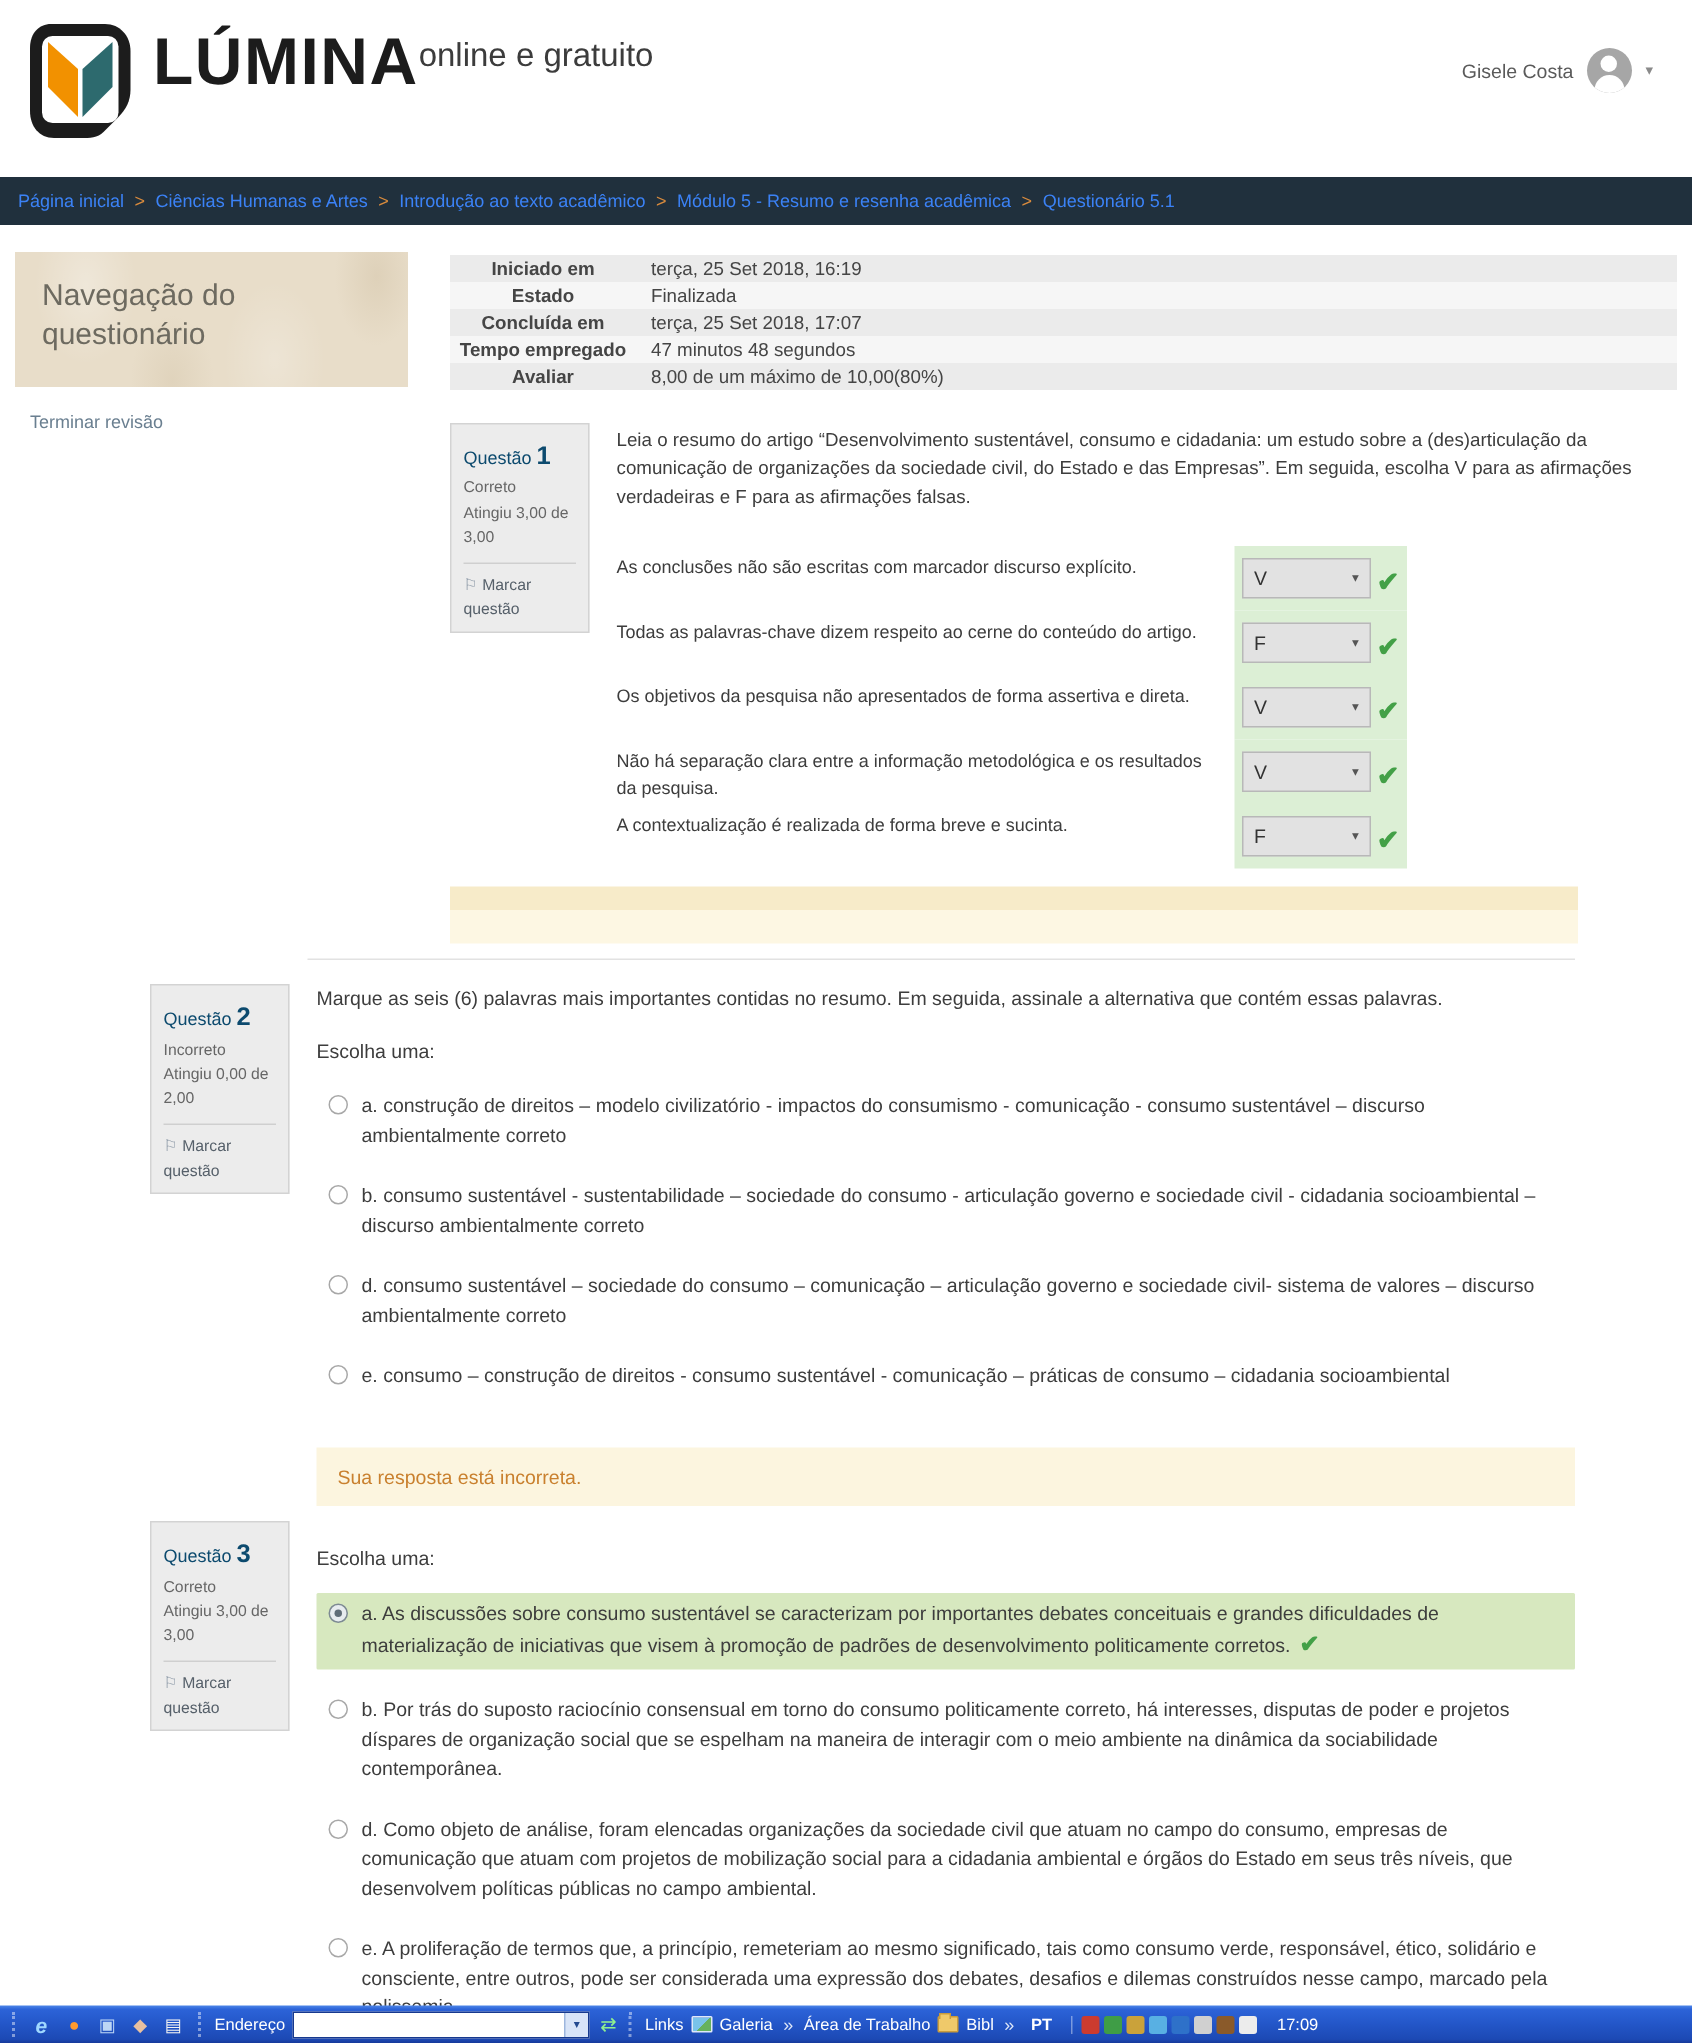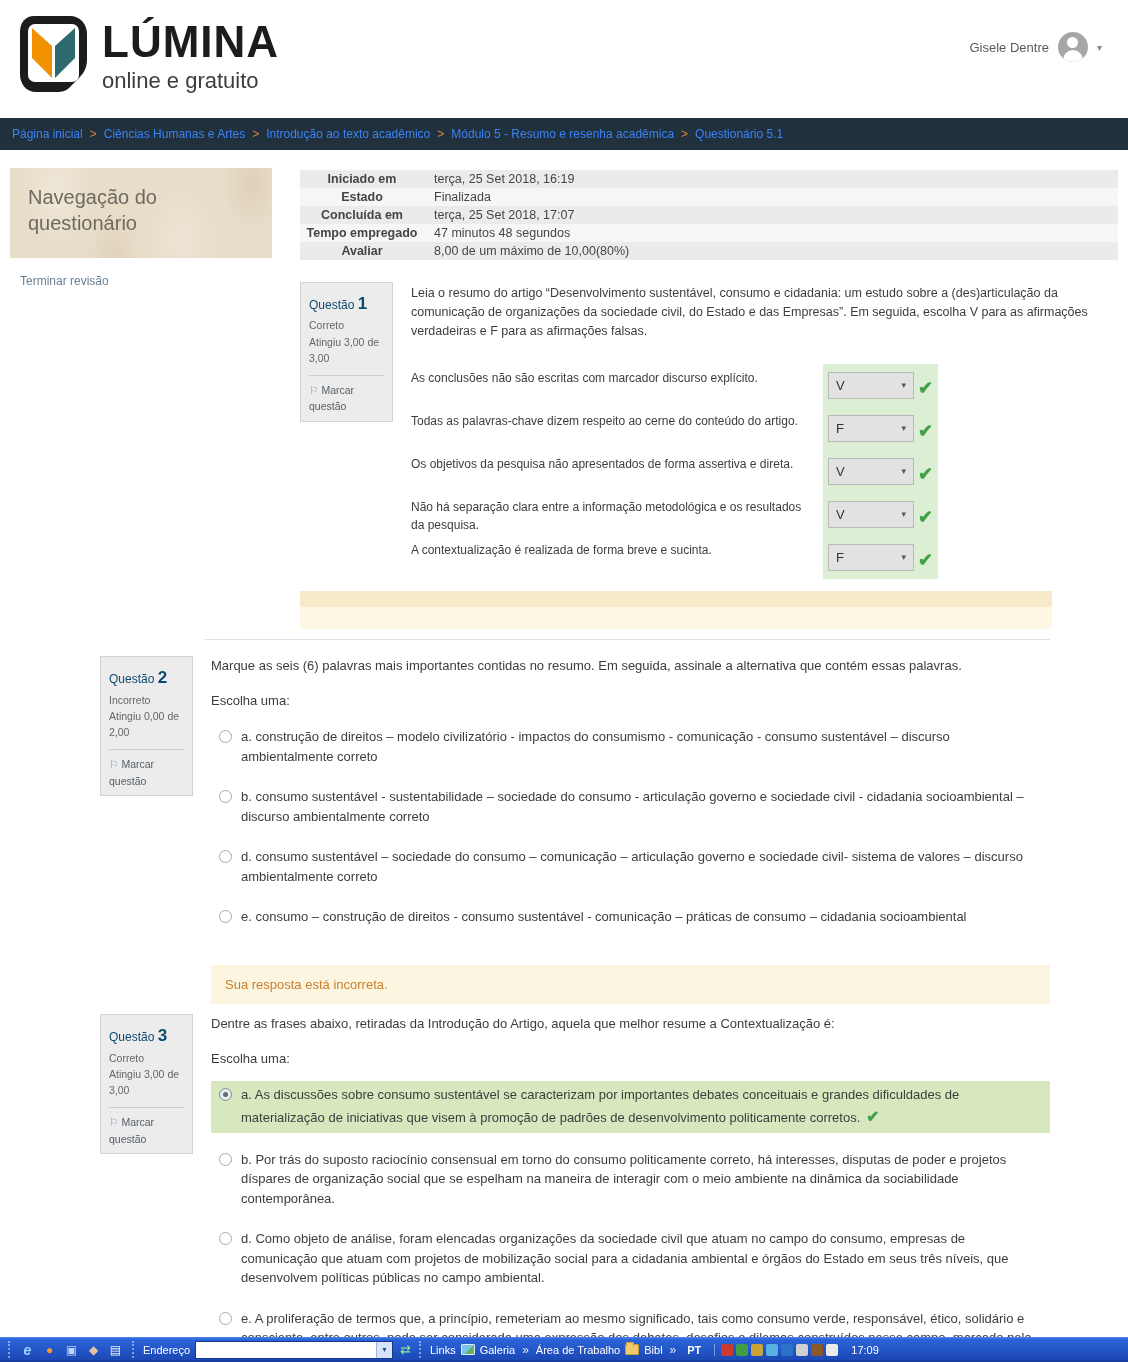--- a/index.html
+++ b/index.html
@@ -2,21 +2,21 @@
 <html><head>
 <meta charset="utf-8">
 <style>
   * { margin:0; padding:0; box-sizing:border-box; }
   body { background:#ffffff; font-family:"Liberation Sans", sans-serif; color:#3d3d3d; }
   .page { width:1128px; height:1362px; position:relative; background:#fff; overflow:hidden; margin:0 auto; }
 
   
   .site-header { display:flex; justify-content:space-between; align-items:flex-start; padding:14px 26px 8px 18px; height:118px; background:#fff; }
   .logo { display:flex; align-items:flex-start; gap:12px; cursor:pointer; }
-  .logo-text { display:flex; flex-direction:column; padding-top:6px; }
+  .logo-text { display:flex; flex-direction:row; padding-top:6px; }
   .logo-name { font-size:44px; font-weight:bold; color:#1c1c1c; letter-spacing:1px; line-height:1; }
   .logo-tagline { font-size:22px; color:#3c3c3c; margin-top:4px; }
   .user-area { display:flex; align-items:center; gap:9px; margin-top:18px; }
   .user-name { font-size:13px; color:#5a5a5a; }
   .avatar { width:30px; height:30px; border-radius:50%; background:#a6a6a6; position:relative; overflow:hidden; }
   .avatar::before { content:""; position:absolute; width:11px; height:11px; border-radius:50%; background:#fff; left:9px; top:5px; }
   .avatar::after { content:""; position:absolute; width:20px; height:12px; border-radius:10px 10px 0 0; background:#fff; left:5px; top:18px; }
   .caret { color:#8a8a8a; font-size:10px; }
 
   
@@ -134,21 +134,21 @@
           <polygon points="14,14 34,32 34,64 14,44" fill="#f29100"></polygon>
           <polygon points="57,14 37,32 37,64 57,44" fill="#2d6a6e"></polygon>
         </svg>
       </span>
       <span class="logo-text">
         <span class="logo-name">LÚMINA</span>
         <span class="logo-tagline">online e gratuito</span>
       </span>
     </div>
     <div class="user-area">
-      <span class="user-name">Gisele Dentre</span>
+      <span class="user-name">Gisele Costa</span>
       <span class="avatar"></span>
       <span class="caret">▾</span>
     </div>
   </header>
 
   <nav class="breadcrumb">
     <span class="crumb">Página inicial</span>
     <span class="crumb-sep">&gt;</span>
     <span class="crumb">Ciências Humanas e Artes</span>
     <span class="crumb-sep">&gt;</span>
@@ -317,21 +317,20 @@
             <span>Questão</span>
             <b>3</b>
           </div>
           <div class="q-status">Correto</div>
           <div class="q-points">Atingiu 3,00 de 3,00</div>
           <div class="q-flag">
             <span class="flag-icon">⚐</span><span>Marcar questão</span>
           </div>
         </div>
         <div class="q-content">
-          <p class="q-text">Dentre as frases abaixo, retiradas da Introdução do Artigo, aquela que melhor resume a Contextualização é:</p>
           <p class="prompt">Escolha uma:</p>
 
           <div class="opt correct-sel">
             <span class="radio selected"></span>
             <span class="opt-body"><span>a. As discussões sobre consumo sustentável se caracterizam por importantes debates conceituais e grandes dificuldades de materialização de iniciativas que visem à promoção de padrões de desenvolvimento politicamente corretos.</span><span class="inline-check">✔</span></span>
           </div>
           <div class="opt">
             <span class="radio"></span>
             <span class="opt-body"><span>b. Por trás do suposto raciocínio consensual em torno do consumo politicamente correto, há interesses, disputas de poder e projetos díspares de organização social que se espelham na maneira de interagir com o meio ambiente na dinâmica da sociabilidade contemporânea.</span></span>
           </div>

